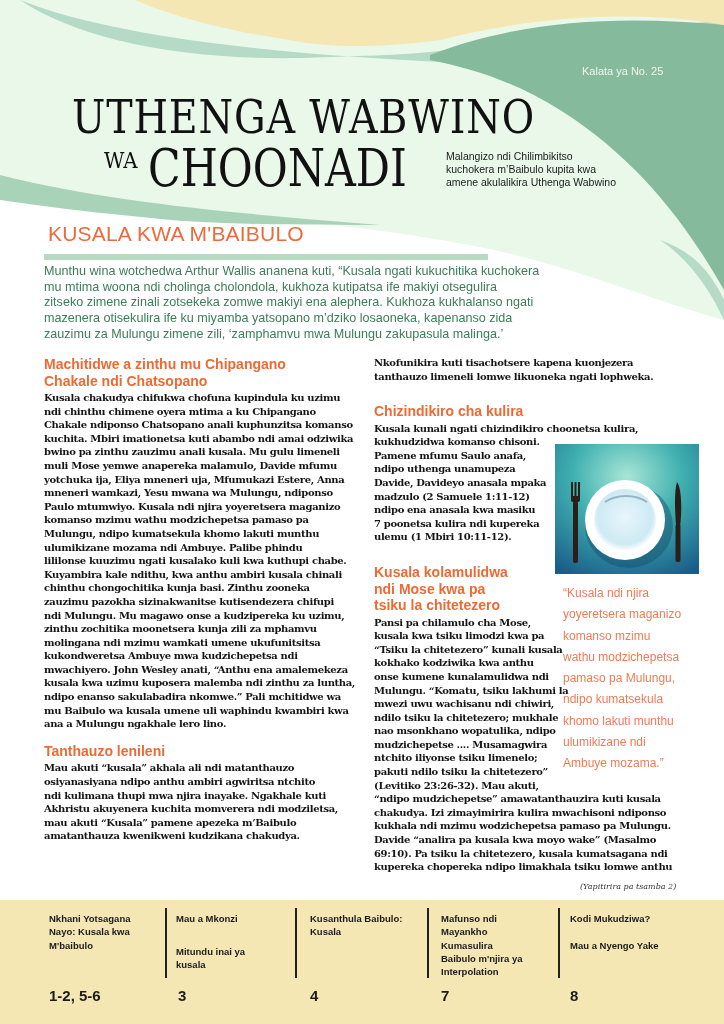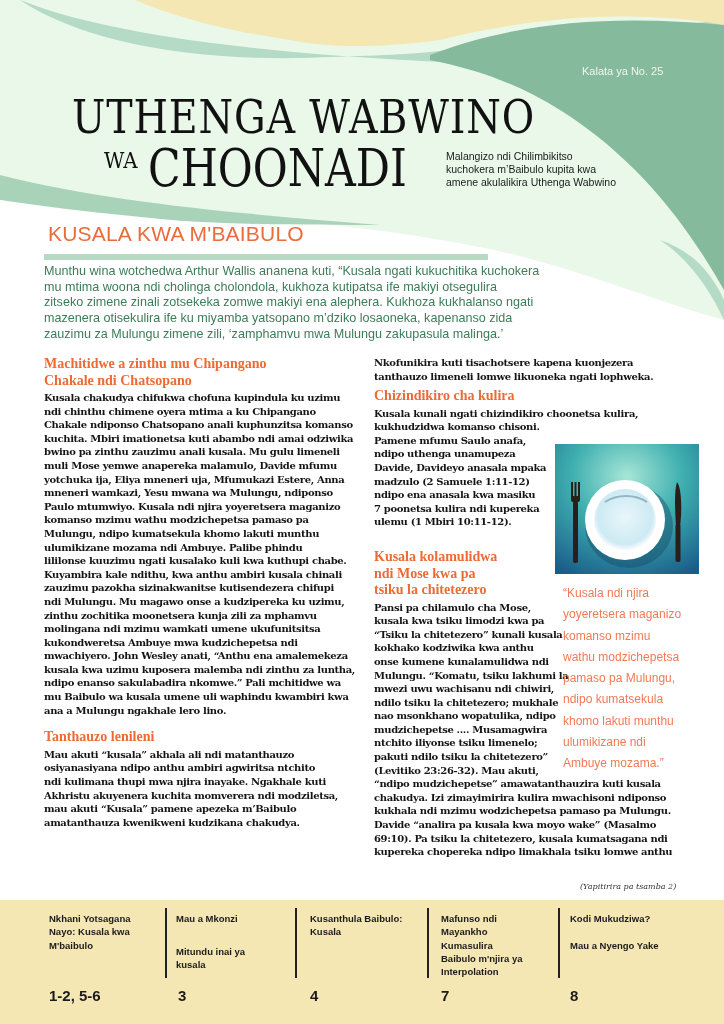--- a/index.html
+++ b/index.html
@@ -10,21 +10,21 @@
   .mast2-wa { position: absolute; left: 104px; top: 148px; font-family: "DejaVu Serif", serif; font-size: 22px; color: #111; transform: scaleX(0.9); transform-origin: left top; }
   .mast2 { position: absolute; left: 148px; top: 140px; font-family: "DejaVu Serif", serif; font-size: 52px; color: #111; line-height: 56px; transform: scaleX(0.82); transform-origin: left top; white-space: nowrap; }
   .tagline { position: absolute; left: 446px; top: 150px; font-family: "Liberation Sans", sans-serif; font-size: 10.5px; line-height: 13px; color: #1a1a1a; }
   .tagline div { white-space: nowrap; }
   .title { position: absolute; left: 48px; top: 222px; font-family: "Liberation Sans", sans-serif; font-size: 21px; color: #ea6c3c; letter-spacing: 0.2px; }
   .title-rule { position: absolute; left: 44px; top: 254px; width: 444px; height: 6px; background: #b7dac3; }
   .intro { position: absolute; left: 44px; top: 264px; width: 540px; font-family: "Liberation Sans", sans-serif; font-size: 12.6px; line-height: 15.7px; color: #3d7c58; }
   .intro div { white-space: nowrap; }
   .col { position: absolute; font-family: "DejaVu Serif", serif; font-size: 10px; line-height: 13.6px; color: #151515; font-weight: bold; letter-spacing: -0.35px; }
   .col .ln { white-space: nowrap; }
-  .h { font-family: Liberation Serif, serif; font-weight: bold; color: #ee6a35; font-size: 14px; line-height: 16.5px; letter-spacing: 0; }
+  .h { font-family: Liberation Sans, sans-serif; font-weight: bold; color: #ee6a35; font-size: 14px; line-height: 16.5px; letter-spacing: 0; }
   .col-left { left: 44px; top: 356px; width: 320px; }
   .col-right { left: 374px; top: 356px; width: 330px; }
   .photo { position: absolute; left: 555px; top: 444px; width: 144px; height: 130px; }
   .pull { position: absolute; left: 563px; top: 583px; width: 150px; font-family: "Liberation Sans", sans-serif; font-size: 12px; line-height: 21.3px; color: #f07a55; }
   .pull div { white-space: nowrap; }
   .cont { position: absolute; left: 580px; top: 882px; font-family: "DejaVu Serif", serif; font-style: italic; font-size: 8px; color: #333; }
   .footer { position: absolute; left: 0; top: 900px; width: 724px; height: 124px; background: #f5e7b4; }
   .fitem { position: absolute; top: 912px; font-family: "Liberation Sans", sans-serif; font-size: 9.5px; line-height: 13.3px; color: #1b1b1b; font-weight: bold; }
   .fitem div { white-space: nowrap; }
   .fpage { position: absolute; top: 987px; font-family: "Liberation Sans", sans-serif; font-size: 15px; color: #1b1b1b; font-weight: bold; }
@@ -80,20 +80,21 @@
       <div class="ln">bwino pa zinthu zauzimu anali kusala. Mu gulu limeneli</div>
       <div class="ln">muli Mose yemwe anapereka malamulo, Davide mfumu</div>
       <div class="ln">yotchuka ija, Eliya mneneri uja, Mfumukazi Estere, Anna</div>
       <div class="ln">mneneri wamkazi, Yesu mwana wa Mulungu, ndiponso</div>
       <div class="ln">Paulo mtumwiyo. Kusala ndi njira yoyeretsera maganizo</div>
       <div class="ln">komanso mzimu wathu modzichepetsa pamaso pa</div>
       <div class="ln">Mulungu, ndipo kumatsekula khomo lakuti munthu</div>
       <div class="ln">ulumikizane mozama ndi Ambuye. Palibe phindu</div>
       <div class="ln">lililonse kuuzimu ngati kusalako kuli kwa kuthupi chabe.</div>
       <div class="ln">Kuyambira kale ndithu, kwa anthu ambiri kusala chinali</div>
+      <div class="ln">chinthu chongochitika kunja basi. Zinthu zooneka</div>
       <div class="ln">zauzimu pazokha sizinakwanitse kutisendezera chifupi</div>
       <div class="ln">ndi Mulungu. Mu magawo onse a kudzipereka ku uzimu,</div>
       <div class="ln">zinthu zochitika moonetsera kunja zili za mphamvu</div>
       <div class="ln">molingana ndi mzimu wamkati umene ukufunitsitsa</div>
       <div class="ln">kukondweretsa Ambuye mwa kudzichepetsa ndi</div>
       <div class="ln">mwachiyero. John Wesley anati, “Anthu ena amalemekeza</div>
       <div class="ln">kusala kwa uzimu kuposera malemba ndi zinthu za luntha,</div>
       <div class="ln">ndipo enanso sakulabadira nkomwe.” Pali mchitidwe wa</div>
       <div class="ln">mu Baibulo wa kusala umene uli waphindu kwambiri kwa</div>
       <div class="ln">ana a Mulungu ngakhale lero lino.</div>
@@ -108,21 +109,21 @@
       <div class="ln">Akhristu akuyenera kuchita momverera ndi modziletsa,</div>
       <div class="ln">mau akuti “Kusala” pamene apezeka m’Baibulo</div>
       <div class="ln">amatanthauza kwenikweni kudzikana chakudya.</div>
     </div>
   </div>
 <div class="col col-right" id="col-right">
     <div style="margin-bottom: 4px;">
       <div class="ln">Nkofunikira kuti tisachotsere kapena kuonjezera</div>
       <div class="ln">tanthauzo limeneli lomwe likuoneka ngati lophweka.</div>
     </div>
-    <div class="h" style="margin-top: 5px; margin-bottom: 2px;">
+    <div class="h" style="margin-top: 20px; margin-bottom: 2px;">
       <div class="ln">Chizindikiro cha kulira</div>
     </div>
     <div style="margin-bottom: 20px;">
       <div class="ln">Kusala kunali ngati chizindikiro choonetsa kulira,</div>
       <div class="ln">kukhudzidwa komanso chisoni.</div>
       <div class="ln">Pamene mfumu Saulo anafa,</div>
       <div class="ln">ndipo uthenga unamupeza</div>
       <div class="ln">Davide, Davideyo anasala mpaka</div>
       <div class="ln">madzulo (2 Samuele 1:11-12)</div>
       <div class="ln">ndipo ena anasala kwa masiku</div>

